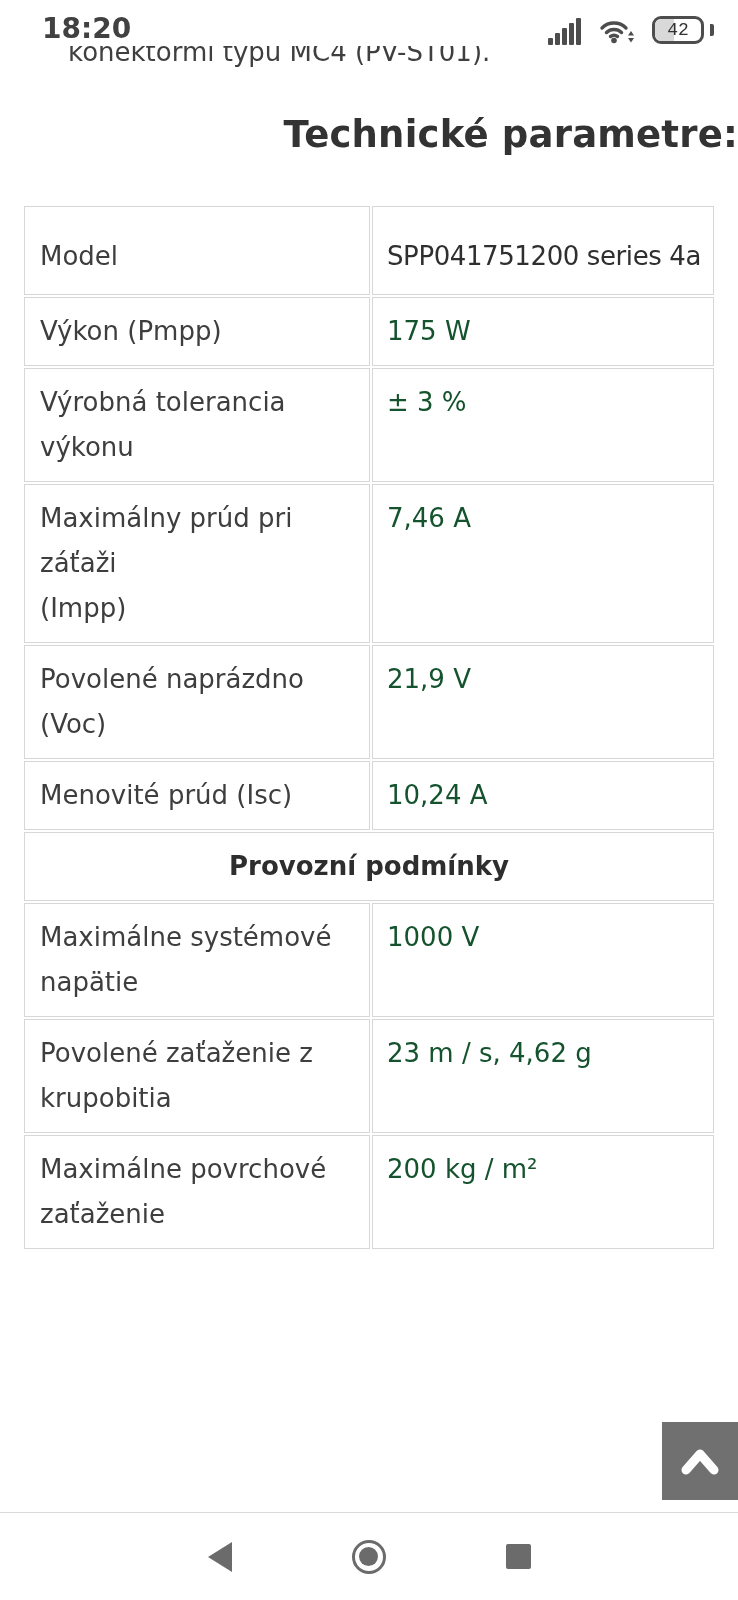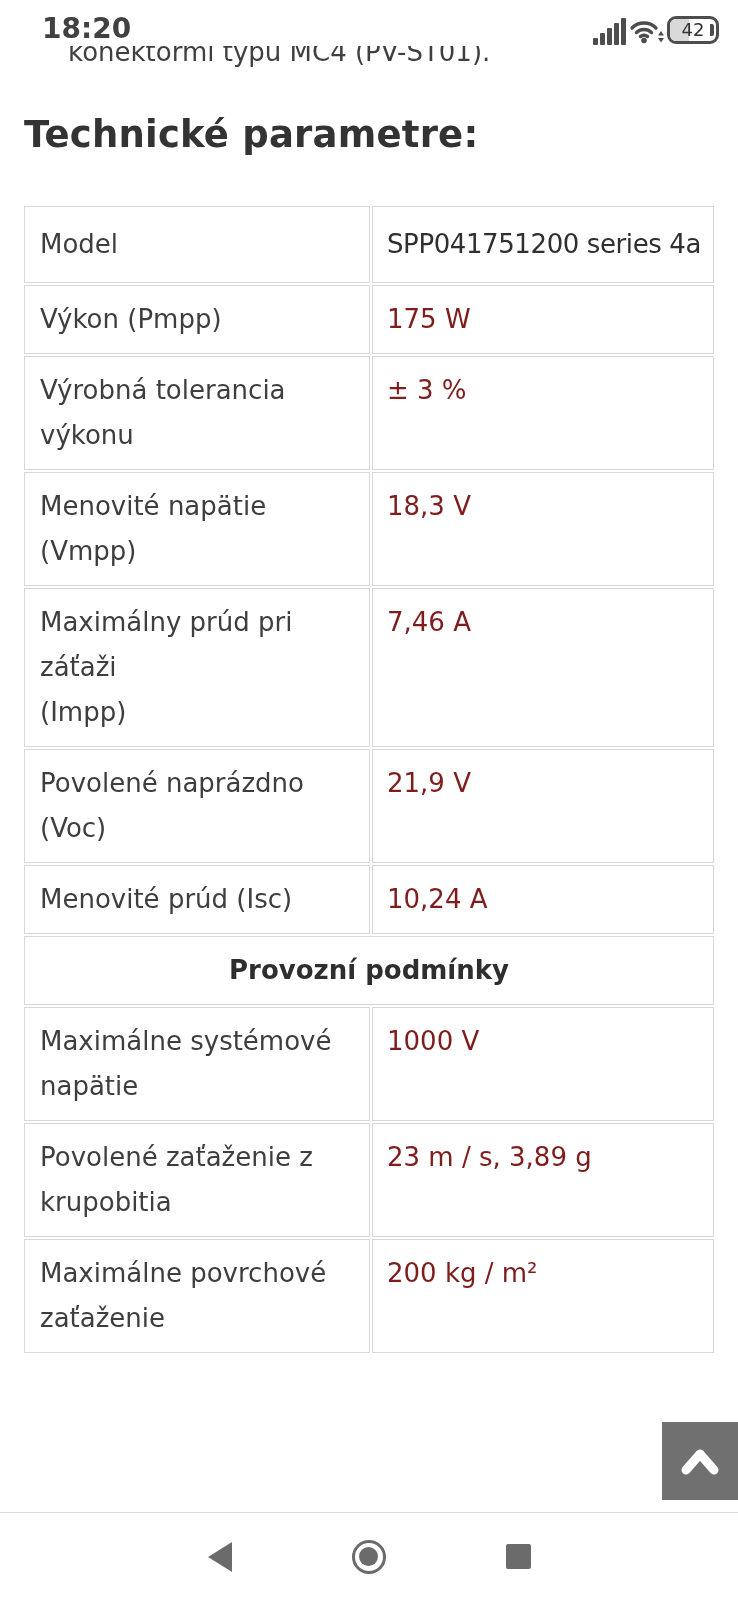--- a/index.html
+++ b/index.html
@@ -29,20 +29,21 @@
     line-height: 36px;
     color: #3f3f3f;
   }
   .page-title {
     margin: 40px 0 44px 24px;
     font-size: 37px;
     line-height: 50px;
     font-weight: bold;
     color: #333333;
     letter-spacing: 0.2px;
+    text-align: right;
   }
 
   
   table.specs {
     border-collapse: separate;
     border-spacing: 2px;
     table-layout: fixed;
     width: 694px;
     margin-left: 22px;
   }
@@ -55,28 +56,28 @@
   }
   td.label {
     width: 346px;
     padding: 11px 14px 11px 15px;
     white-space: pre-line;
     color: #3e3e3e;
   }
   td.value {
     padding: 11px 10px 11px 14px;
     white-space: nowrap;
-    color: #7f1d1d;
+    color: #14532d;
   }
   td.value.bold {
     font-weight: normal;
     color: #2f2f2f;
     letter-spacing: -0.4px;
   }
-  tr.model-row td { padding-top: 15px; padding-bottom: 15px; }
+  tr.model-row td { padding-top: 27px; padding-bottom: 15px; }
   td.section {
     text-align: center;
     font-weight: bold;
     color: #2e2e2e;
     padding: 11px 10px;
   }
 
   
   .statusbar {
     position: absolute;
@@ -91,21 +92,22 @@
   .status-time {
     font-size: 28px;
     font-weight: bold;
     color: #414141;
     line-height: 32px;
   }
   .status-icons {
     margin-left: auto;
     display: flex;
     align-items: flex-end;
-    gap: 0;
+    gap: 15px;
+    font-family: Liberation Mono, monospace;
   }
   .battery {
     position: relative;
     width: 52px; height: 28px;
     border: 3px solid #4d4d4d;
     border-radius: 9px;
     display: flex; align-items: center; justify-content: center;
     overflow: hidden;
     margin-bottom: 1px;
   }
@@ -220,24 +222,20 @@
     <td class="label">Výkon (Pmpp)</td>
     <td class="value">175 W</td>
   </tr>
 
   <tr>
     <td class="label">Výrobná tolerancia
 výkonu</td>
     <td class="value">± 3 %</td>
   </tr>
 
-  <tr>
-    <td class="label">Menovité napätie (Vmpp)</td>
-    <td class="value">18,3 V</td>
-  </tr>
 
   <tr>
     <td class="label">Maximálny prúd pri záťaži
 (Impp)</td>
     <td class="value">7,46 A</td>
   </tr>
 
   <tr>
     <td class="label">Povolené naprázdno (Voc)</td>
     <td class="value">21,9 V</td>
@@ -255,21 +253,21 @@
   <tr>
     <td class="label">Maximálne systémové
 napätie</td>
     <td class="value">1000 V</td>
   </tr>
 
 
   <tr>
     <td class="label">Povolené zaťaženie z
 krupobitia</td>
-    <td class="value">23 m / s, 3,89 g</td>
+    <td class="value">23 m / s, 4,62 g</td>
   </tr>
 
   <tr>
     <td class="label">Maximálne povrchové
 zaťaženie</td>
     <td class="value">200 kg / m²</td>
   </tr>
 
 </tbody>
     </table>

